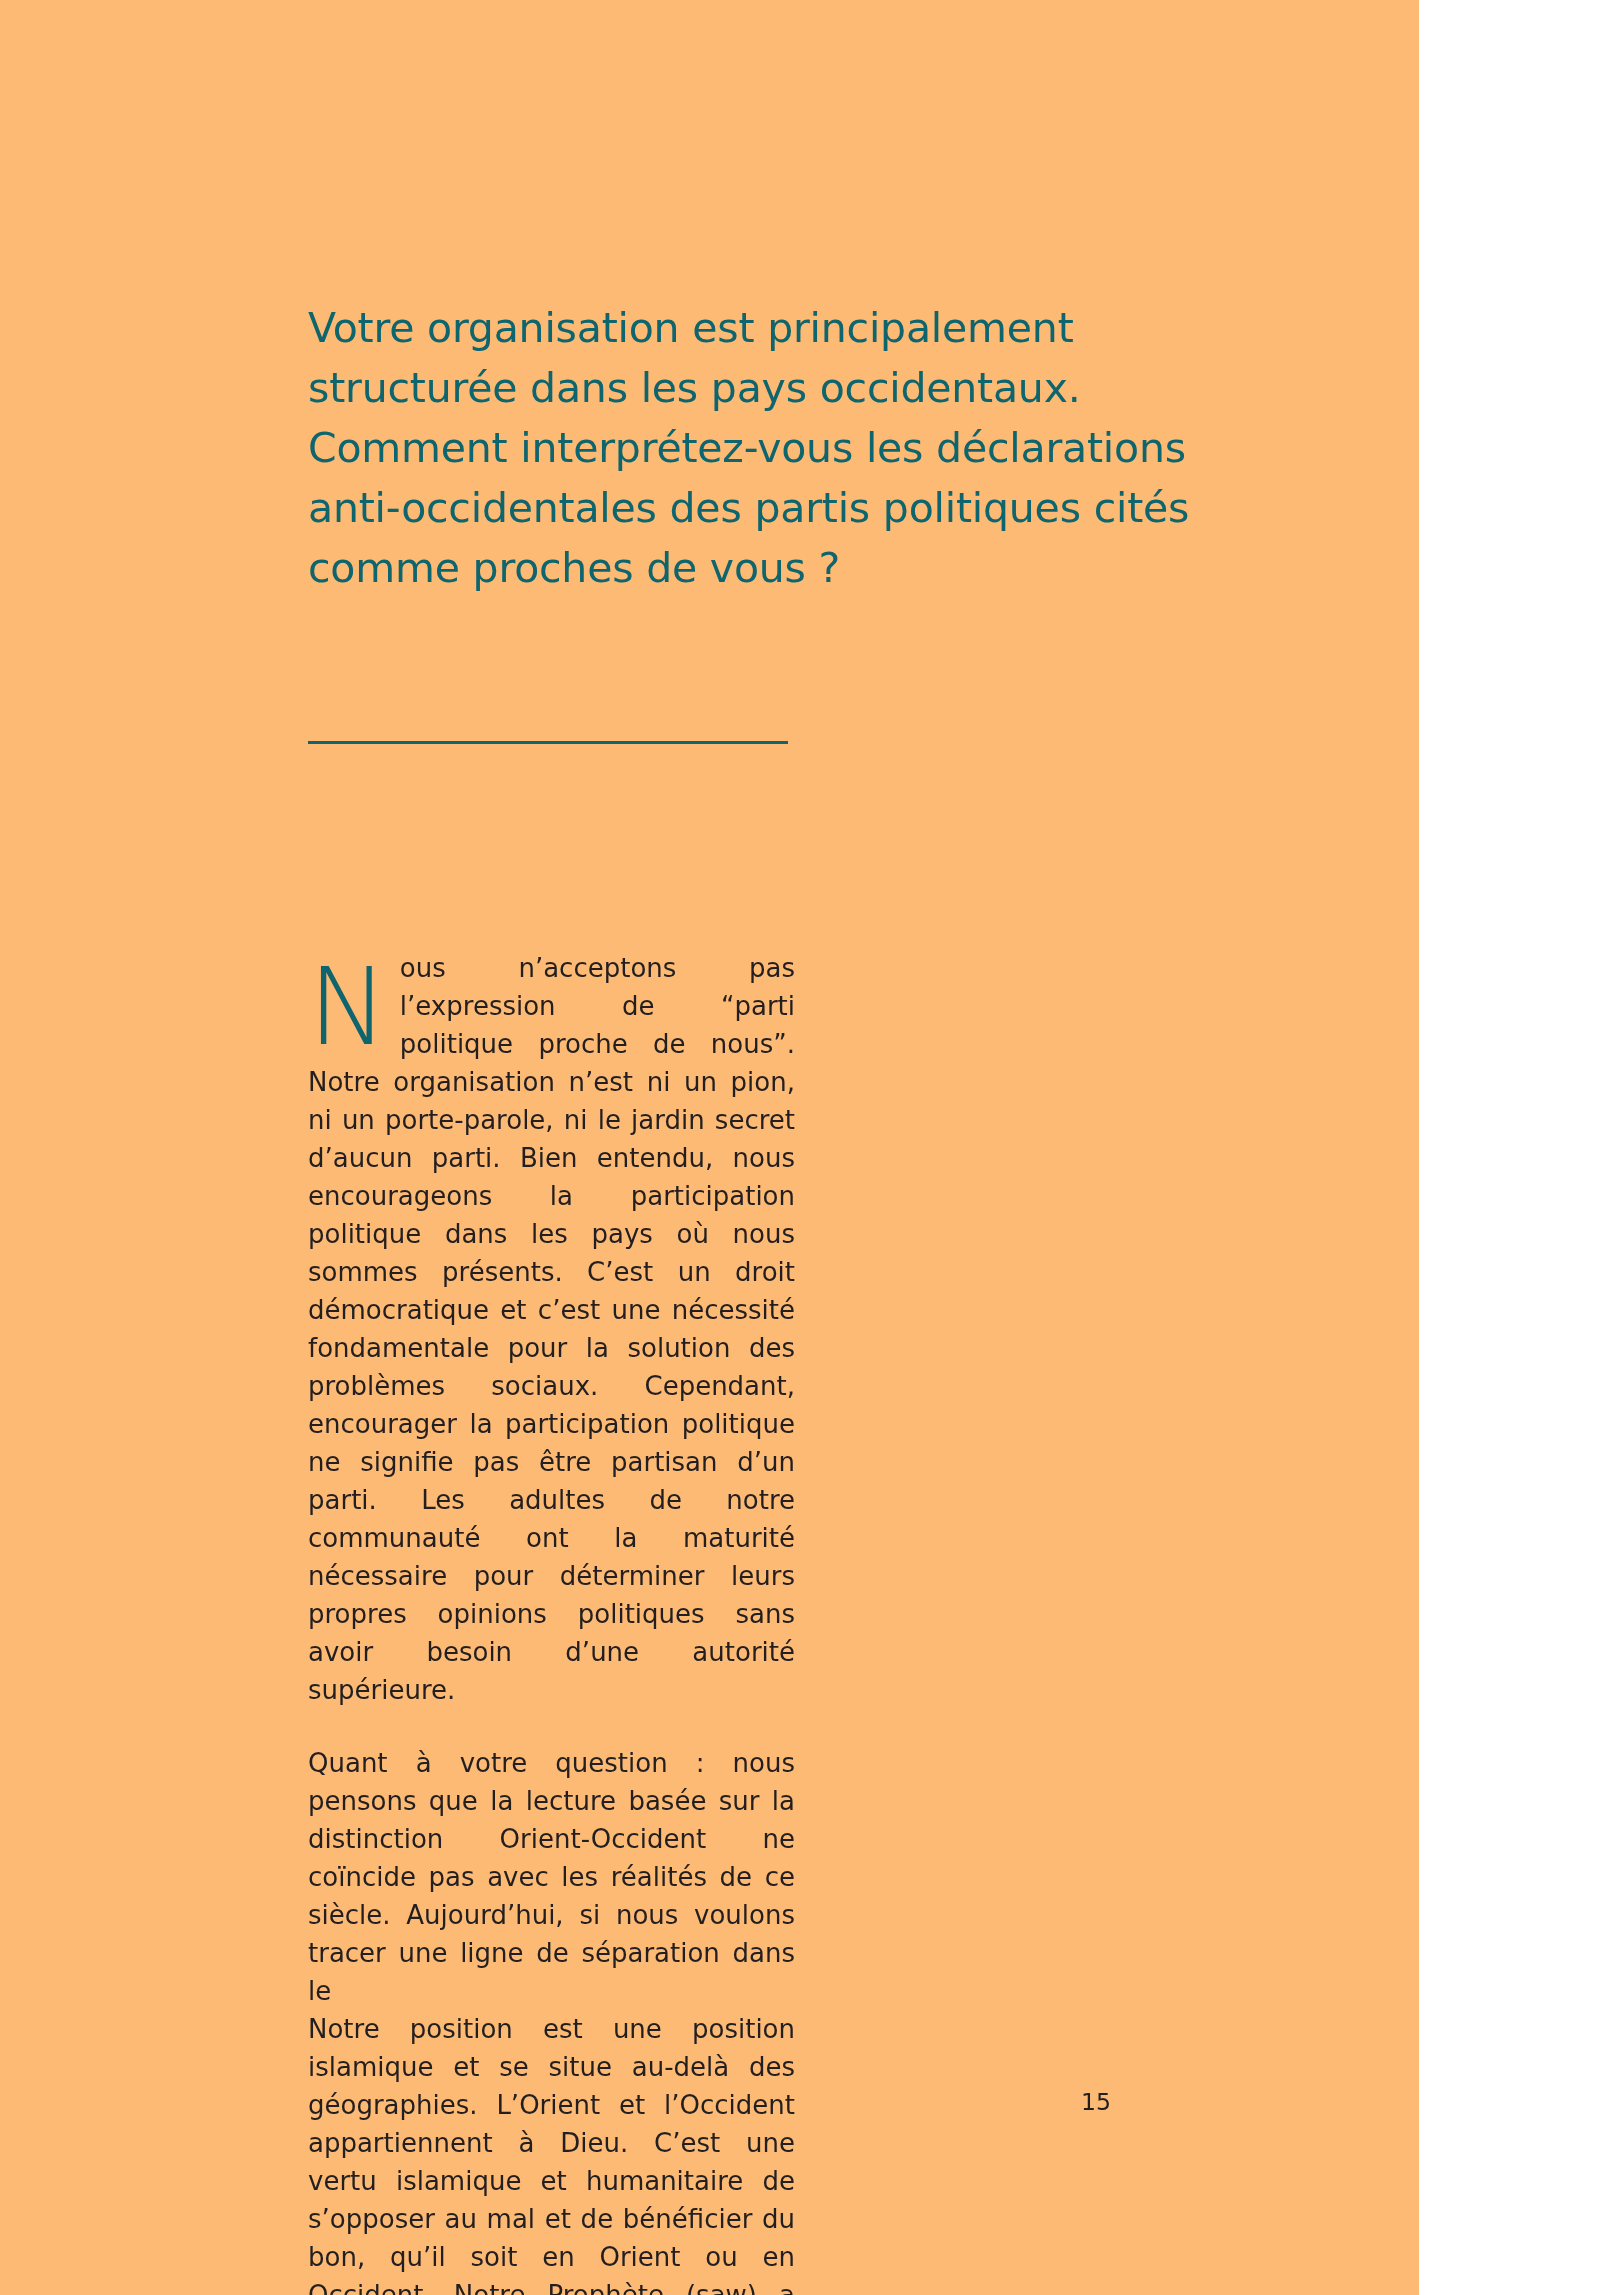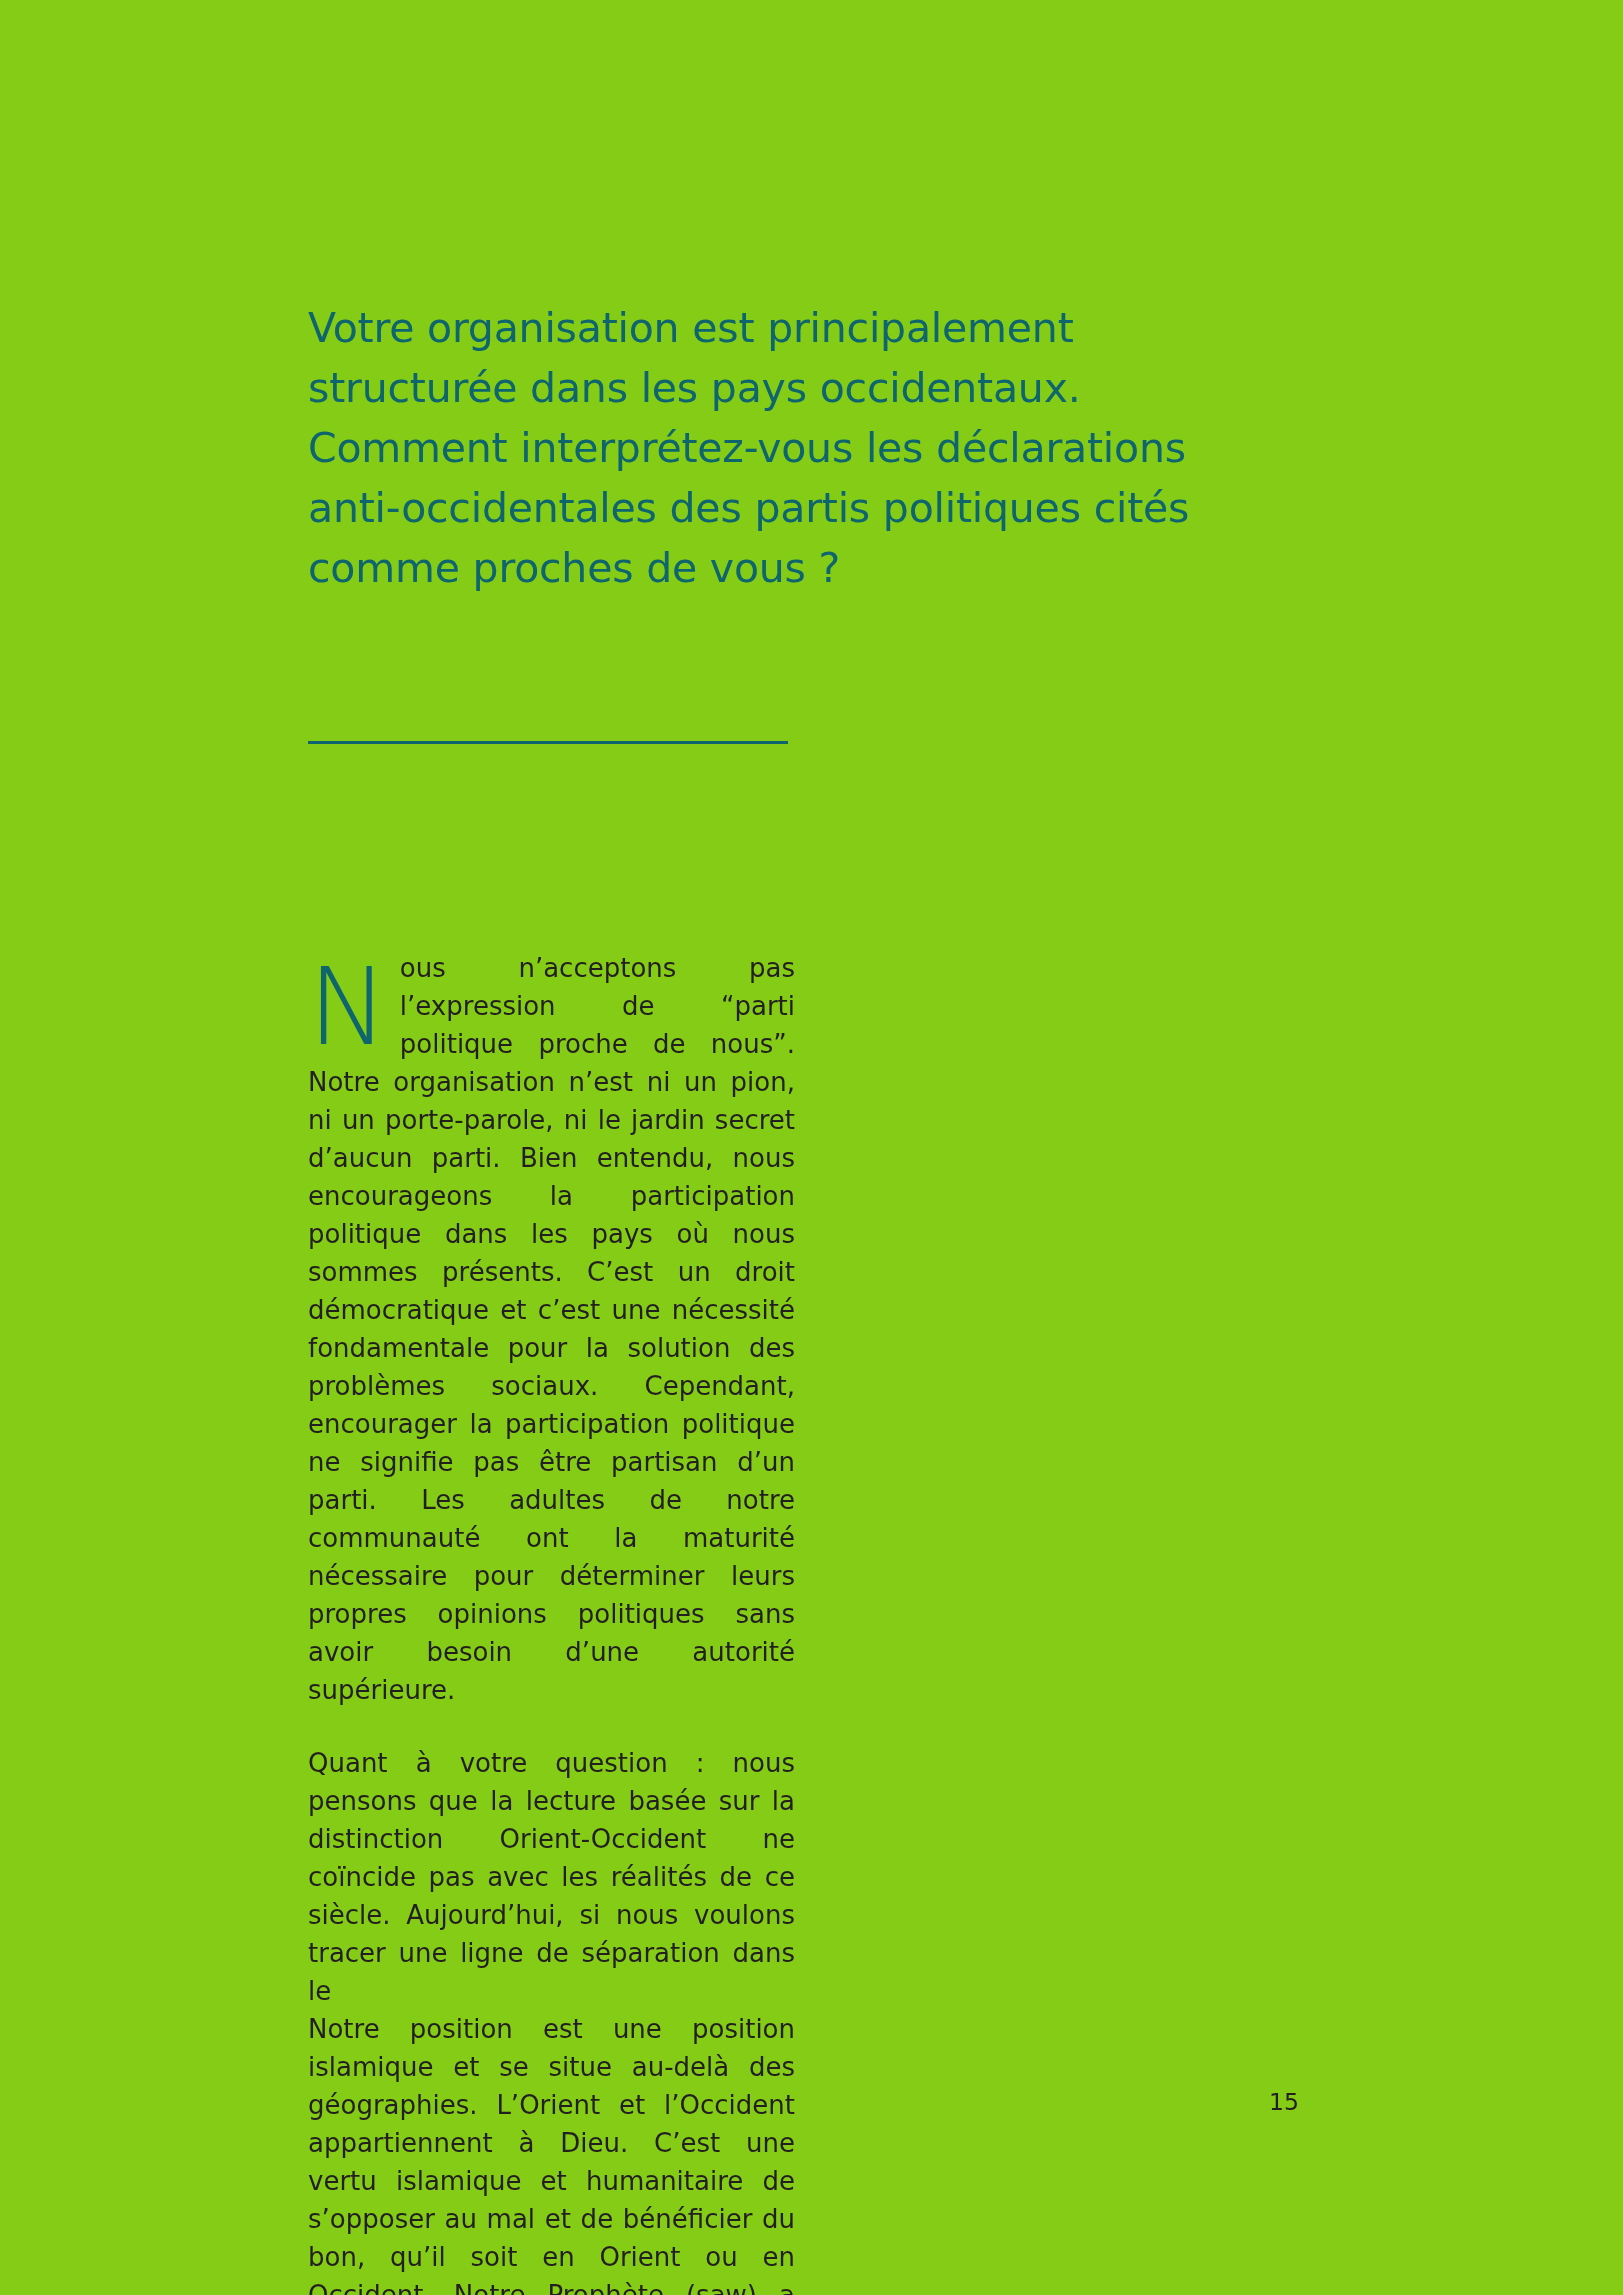--- a/index.html
+++ b/index.html
@@ -7,23 +7,23 @@
     padding: 0;
     background: #ffffff;
   }
 
   body {
     font-family: "DejaVu Sans", sans-serif;
   }
 
   .page {
     position: relative;
-    width: 1623px;
+    width: 1419px;
     height: 2295px;
-    background: #84cc16;
+    background: #fdba74;
     overflow: hidden;
     box-sizing: border-box;
   }
 
   
   .question-heading {
     position: absolute;
     left: 308px;
     top: 298px;
     width: 982px;
@@ -84,21 +84,21 @@
     font-family: "DejaVu Sans", sans-serif;
     font-weight: 300;
     font-size: 107px;
     line-height: 0.93;
     padding: 9.2px 11.8px 0 0;
   }
 
   
   .page-number {
     position: absolute;
-    right: 324px;
+    right: 308px;
     top: 2091px;
     color: #231f20;
     font-family: "DejaVu Sans", sans-serif;
     font-size: 23.6px;
     line-height: 1;
     text-align: center;
   }
 </style>
 </head>
 <body>

